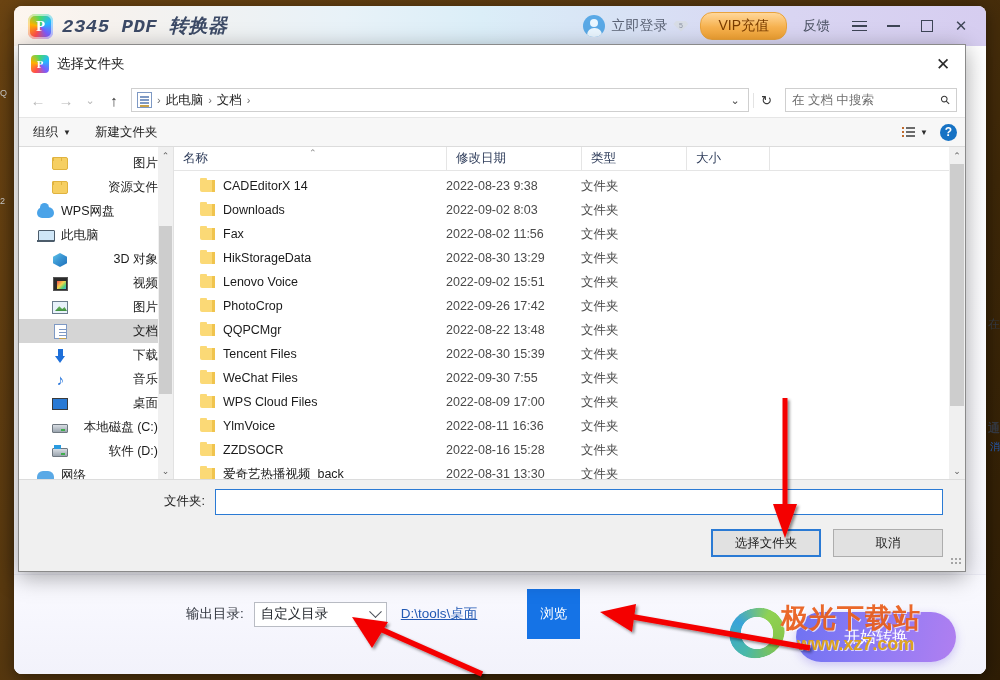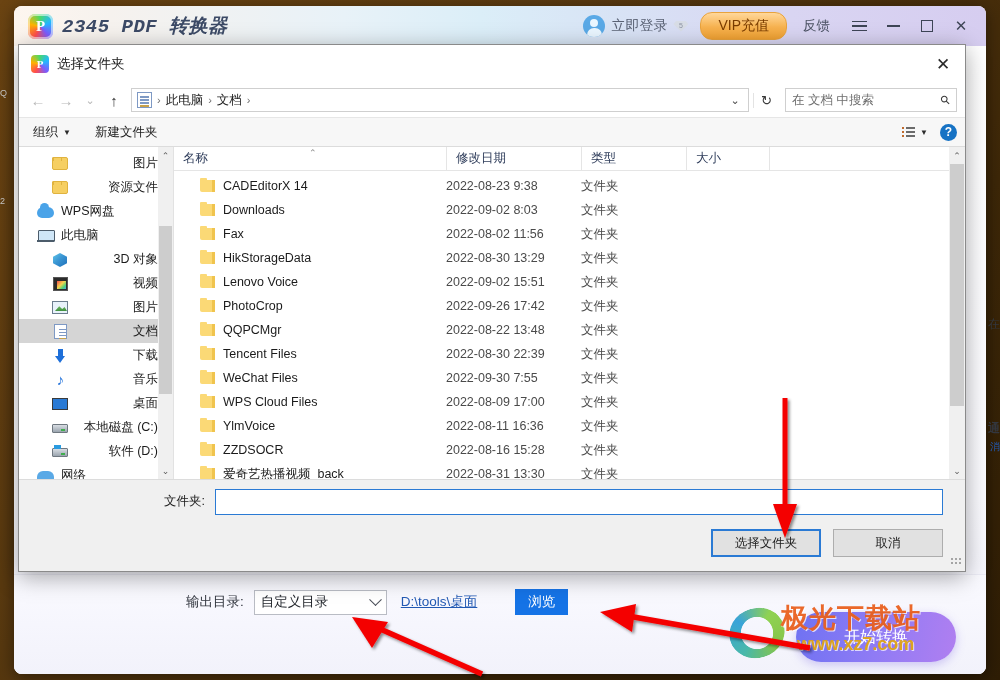--- a/index.html
+++ b/index.html
@@ -106,22 +106,22 @@
   }
   #output-select .chev {
     margin-left:auto; width:9px; height:9px;
     border-right:1.6px solid #4a4f59; border-bottom:1.6px solid #4a4f59;
     transform:rotate(45deg) translate(-2px,-2px);
   }
   #output-path {
     font-size:13.5px; color:#2259b3; text-decoration:underline; margin-left:4px;
   }
   #browse-button {
-    margin-left:28px; background:#1573e6; color:#fff; font-size:13.5px;
-    padding:4px 13px; border:none;
+    margin-left:40px; background:#1573e6; color:#fff; font-size:13.5px;
+    padding:16px 13px; border:none;
   }
   #start-convert {
     position:absolute; right:30px; top:12px;
     width:160px; height:50px; border-radius:25px; border:none;
     background:linear-gradient(100deg,#6f72f2 0%,#8f7bf5 50%,#b07ff0 100%);
     color:#fff; font-size:16px;
     box-shadow:0 3px 10px rgba(130,110,230,.35);
     margin-top:25px;
   }
   
@@ -706,21 +706,21 @@
             </div>
             <div class="fr-date">2022-08-22 13:48</div>
             <div class="fr-type">文件夹</div>
             <div class="fr-size"></div>
           </div>
           <div class="file-row">
             <div class="fr-name">
               <span class="fr-fold"></span>
               <span class="fr-label">Tencent Files</span>
             </div>
-            <div class="fr-date">2022-08-30 22:39</div>
+            <div class="fr-date">2022-08-30 15:39</div>
             <div class="fr-type">文件夹</div>
             <div class="fr-size"></div>
           </div>
           <div class="file-row">
             <div class="fr-name">
               <span class="fr-fold"></span>
               <span class="fr-label">WeChat Files</span>
             </div>
             <div class="fr-date">2022-09-30 7:55</div>
             <div class="fr-type">文件夹</div>

